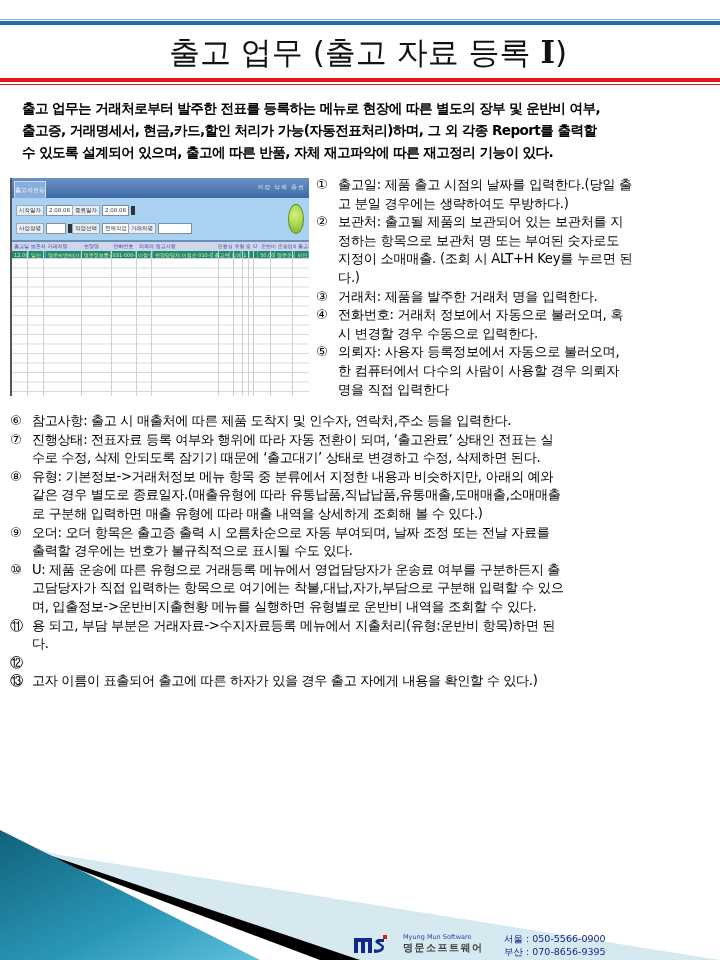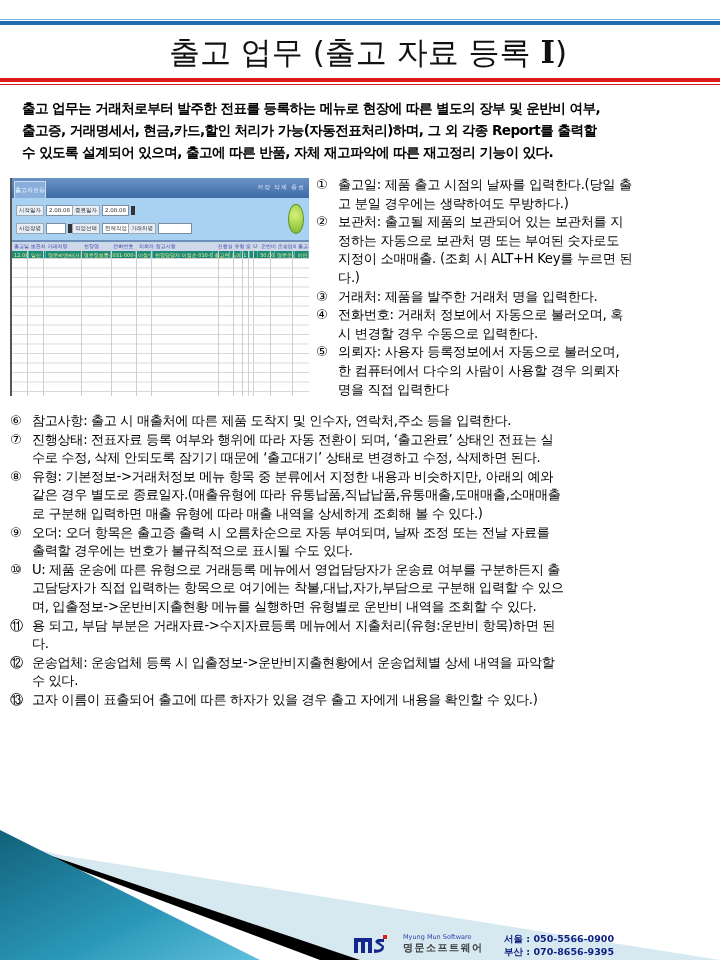--- a/index.html
+++ b/index.html
@@ -55,21 +55,21 @@
   .ex { padding-left:24px; white-space:nowrap; }
 
   
   .swoosh { position:absolute; left:0; top:800px; width:720px; height:160px; }
 
   .logo { position:absolute; left:354px; top:933px; display:flex; align-items:center; }
   .logo-mark { width:34px; height:18px; position:relative; }
   .logo-text { margin-left:15px; }
   .logo-en { font-size:6.5px; color:#3344aa; line-height:8px; }
   .logo-ko { font-size:10px; font-weight:bold; color:#404040; letter-spacing:1.5px; line-height:14px; }
-  .phones { position:absolute; left:504px; top:933px; font-size:9.5px; font-weight:bold; color:#0d1f80; line-height:12.5px; }
+  .phones { position:absolute; left:504px; top:933px; font-size:9.5px; font-weight:normal; color:#0d1f80; line-height:12.5px; }
 </style>
 </head>
 <body>
 
 <div class="line-blue-thin"></div>
 <div class="line-blue"></div>
 <div class="title">
   <span>출고 업무 (출고 자료 등록 </span><span class="roman">I</span><span>)</span>
 </div>
 <div class="line-red"></div>
@@ -166,21 +166,21 @@
     <span class="num">①</span>
     <div class="itxt">
         <div>출고일: 제품 출고 시점의 날짜를 입력한다.(당일 출</div>
         <div>고 분일 경우에는 생략하여도 무방하다.)</div>
       </div>
   </div>
   <div class="item">
     <span class="num">②</span>
     <div class="itxt">
         <div>보관처: 출고될 제품의 보관되어 있는 보관처를 지</div>
-        <div>정하는 자동으로 보관처 명 또는 부여된 숫자로도</div>
+        <div>정하는 항목으로 보관처 명 또는 부여된 숫자로도</div>
         <div>지정이 소매매출. (조회 시 ALT+H Key를 누르면 된</div>
         <div>다.)</div>
       </div>
   </div>
   <div class="item">
     <span class="num">③</span>
     <div class="itxt">
         <div>거래처: 제품을 발주한 거래처 명을 입력한다.</div>
       </div>
   </div>
@@ -240,24 +240,20 @@
   </div>
   <div class="item">
     <span class="num">⑪</span>
     <div class="itxt">
         <div>용 되고, 부담 부분은 거래자료-&gt;수지자료등록 메뉴에서 지출처리(유형:운반비 항목)하면 된</div>
         <div>다.</div>
       </div>
   </div>
   <div class="item">
     <span class="num">⑫</span>
-    <div class="itxt">
-        <div> 운송업체: 운송업체 등록 시 입출정보-&gt;운반비지출현황에서  운송업체별 상세 내역을 파악할</div>
-        <div>수 있다.</div>
-      </div>
   </div>
   <div class="item">
     <span class="num">⑬</span>
     <div class="itxt">
         <div>고자 이름이 표출되어 출고에 따른 하자가 있을 경우 출고 자에게 내용을 확인할 수 있다.)</div>
       </div>
   </div>
 </div>
 
 <svg class="swoosh" viewBox="0 0 720 160">

